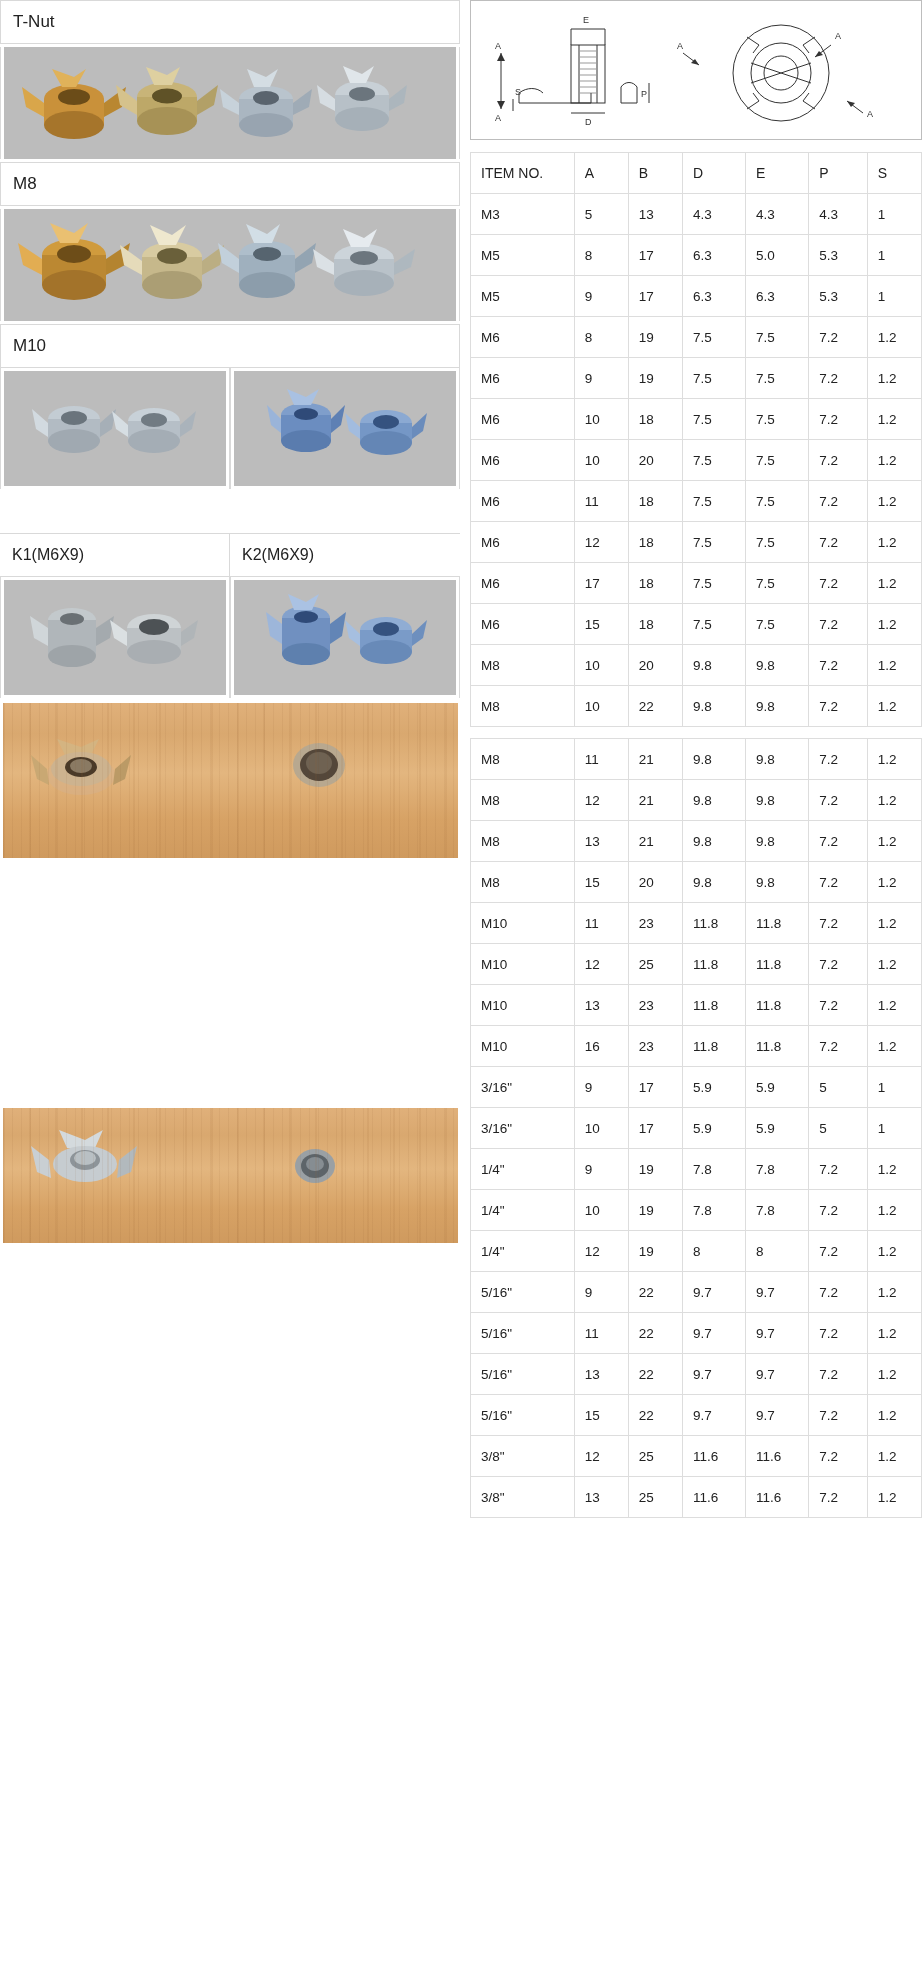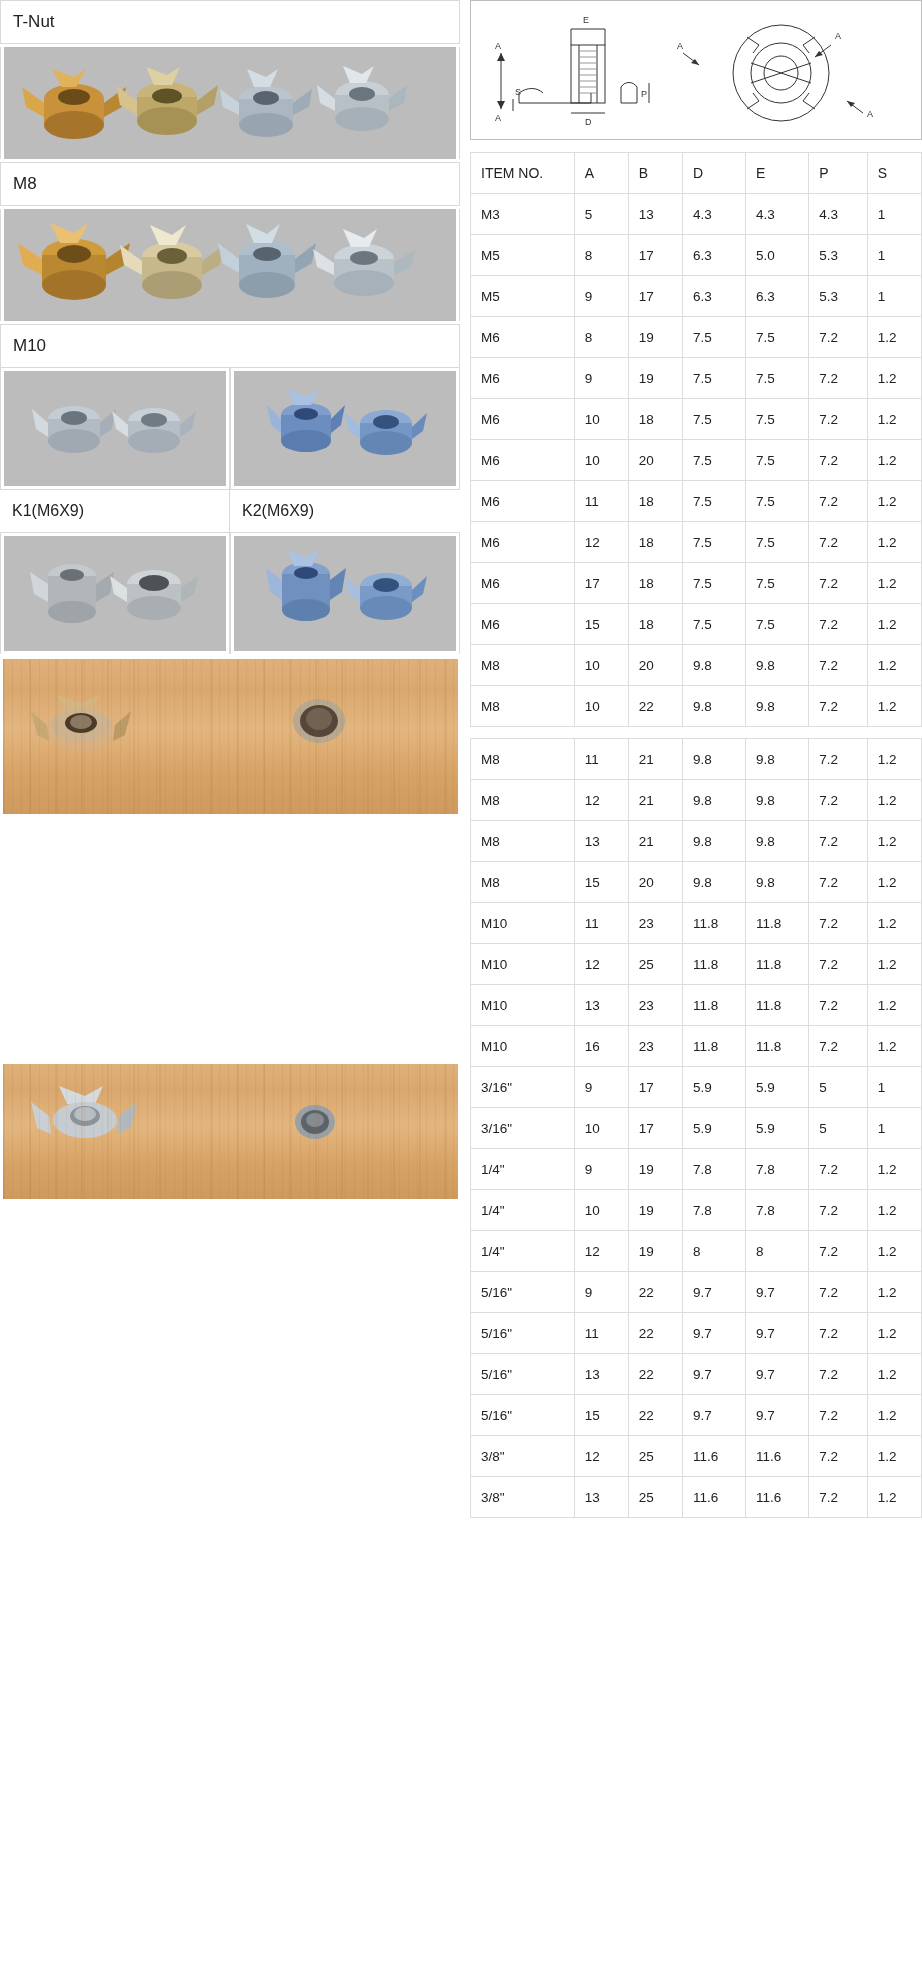--- a/index.html
+++ b/index.html
@@ -55,20 +55,21 @@
   .two-col > div { width: 50%; }
   .cap-row {
     height: 44px;
     display: flex;
     align-items: center;
     padding-left: 12px;
     font-size: 16px;
     color: #222;
     border-bottom: 1px solid #d9d9d9;
     border-top: 1px solid #d9d9d9;
+    margin-top: 44px;
   }
   .vline { border-right: 1px solid #d9d9d9; }
 
   
   .wood {
     position: relative;
     background: linear-gradient(180deg,#e0b07a 0%, #d9a86f 20%, #e3b67f 45%, #d7a265 75%, #cf9a5e 100%);
     overflow: hidden;
   }
   .wood:after {

